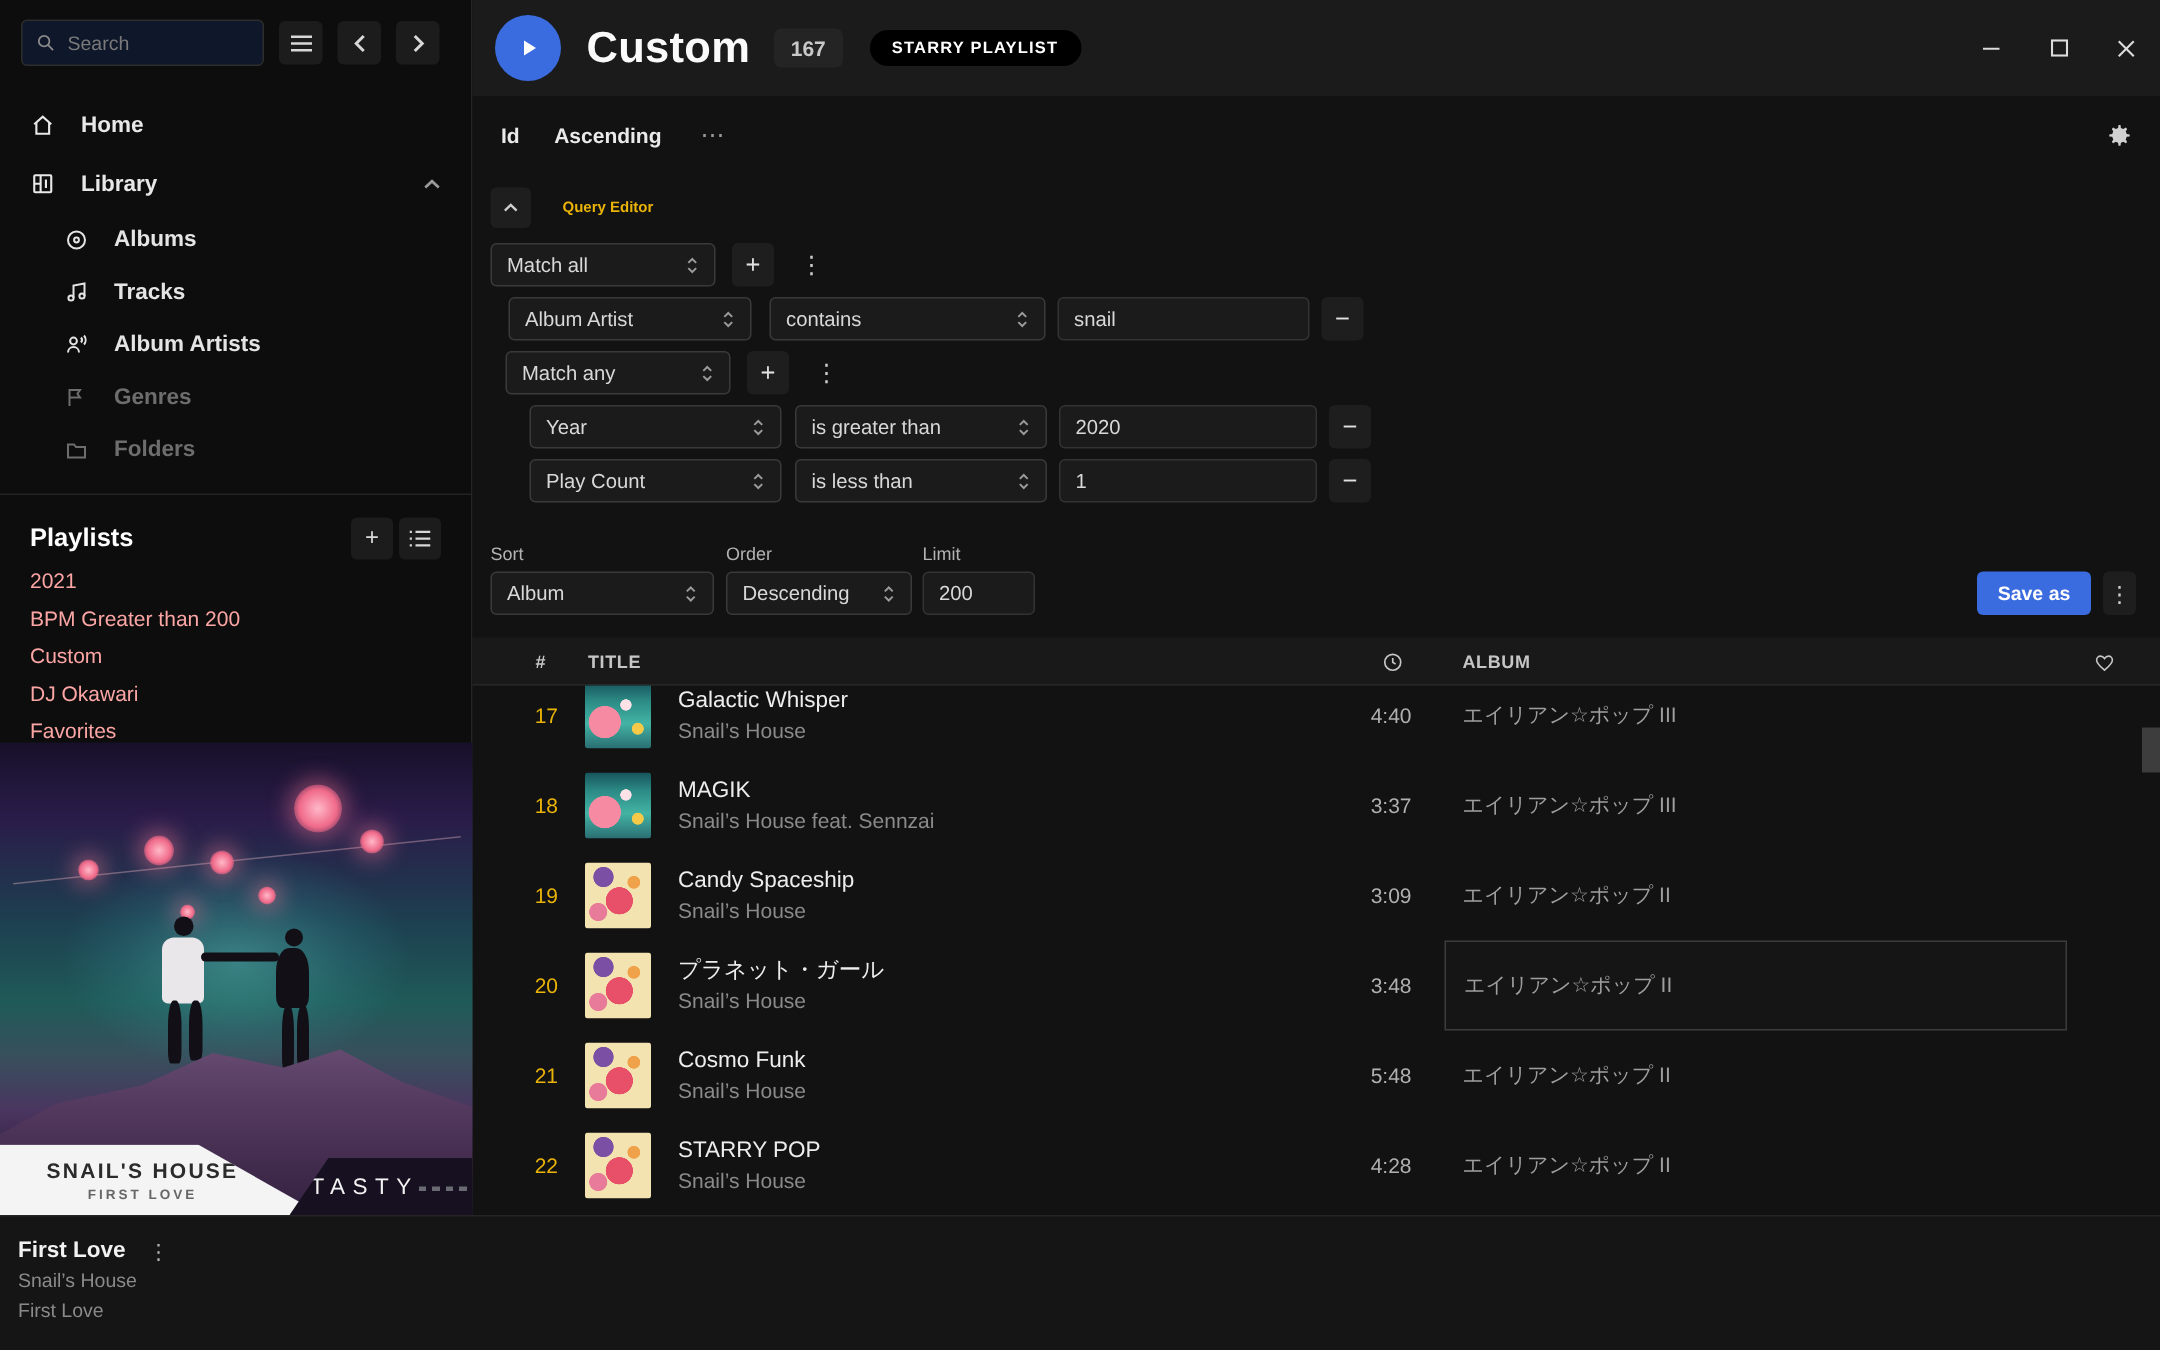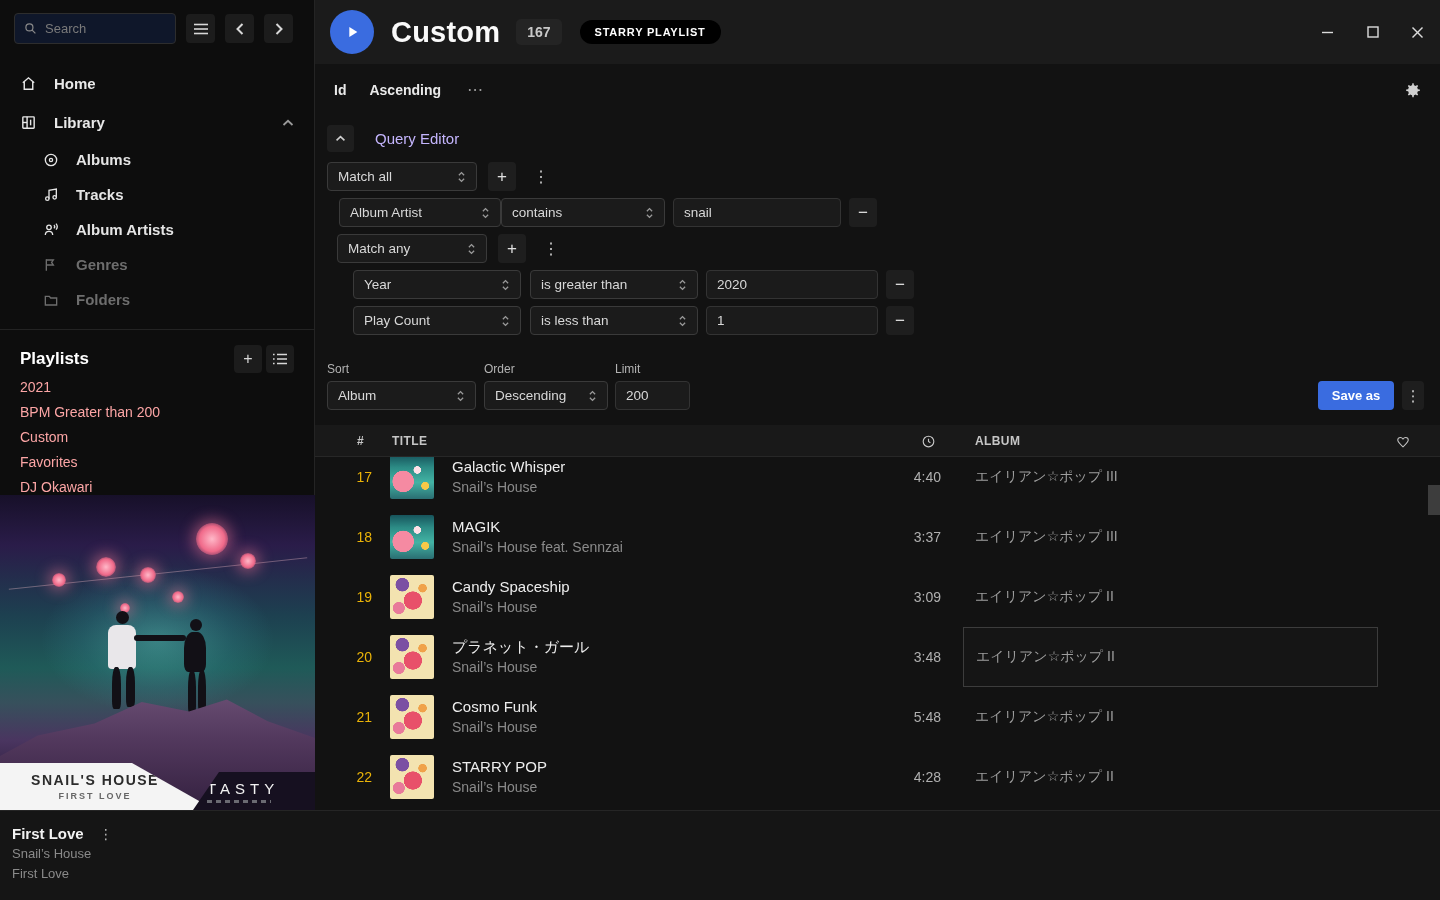--- a/index.html
+++ b/index.html
@@ -35,21 +35,21 @@
   .string{position:absolute;left:8px;top:78px;width:300px;height:1px;background:rgba(255,200,210,.35);transform:rotate(-6deg)}
   .fig{position:absolute;background:#121016;border-radius:40% 40% 20% 20%}
   .fig.head{border-radius:50%}
   .rock{position:absolute;left:0;bottom:0;width:315px;height:120px;background:linear-gradient(180deg,#6b4f74 0%,#53395e 40%,#33203f 100%);
     clip-path:polygon(0 55%,12% 38%,30% 28%,45% 10%,60% 18%,72% 8%,85% 26%,100% 40%,100% 100%,0 100%)}
   .banner{position:absolute;left:0;bottom:0;width:228px;height:47px;background:#f4f4f4;
     clip-path:polygon(0 0,132px 0,215px 100%,0 100%);display:flex;flex-direction:column;justify-content:center;padding-left:20px}
   .banner .b1{font-size:14px;font-weight:800;color:#2b2b2b;letter-spacing:1.5px;width:150px;text-align:center}
   .banner .b2{font-size:9px;font-weight:700;color:#666;letter-spacing:2px;margin-top:3px;width:150px;text-align:center}
   .tasty{position:absolute;right:0;bottom:0;width:122px;height:38px;background:#161020;
-    clip-path:polygon(26px 0,100% 0,100% 100%,0 100%);display:flex;flex-direction:column;justify-content:center;padding-left:14px}
+    clip-path:polygon(26px 0,100% 0,100% 100%,0 100%);display:flex;align-items:center;justify-content:center;padding-left:14px}
   .tasty .t1{font-size:15px;color:#f2f2f2;letter-spacing:5px;font-weight:400}
   .tasty .t2{width:64px;height:3px;margin-top:3px;background:repeating-linear-gradient(90deg,#6a6a72 0 5px,transparent 5px 9px)}
 
   
   .page-header{position:absolute;left:315px;top:0;width:1125px;height:64px;background:#1b1b1b;display:flex;align-items:center;padding-left:15px}
   .play-circle{width:44px;height:44px;border-radius:50%;background:#3a6ce0;border:none;display:flex;align-items:center;justify-content:center;cursor:pointer;flex:0 0 auto}
   .page-title{margin-left:17px;font-size:29px;font-weight:800;color:#fafafa;letter-spacing:.2px}
   .count-badge{margin-left:16px;background:#242424;border-radius:5px;padding:5px 11px;font-size:14px;font-weight:700;color:#c9c9c9}
   .type-pill{margin-left:18px;background:#000;border-radius:13px;padding:6px 15px;font-size:11px;font-weight:800;color:#fff;letter-spacing:.8px}
   .window-controls{position:absolute;right:0;top:0;height:64px;display:flex}
@@ -59,21 +59,21 @@
   .toolbar{position:absolute;left:315px;top:64px;width:1125px;height:51px;background:#121212;display:flex;align-items:center;padding:0 19px}
   .tb-field{font-size:14px;font-weight:700;color:#eaeaea;cursor:pointer}
   .tb-dir{font-size:14px;font-weight:700;color:#eaeaea;margin-left:23px;cursor:pointer}
   .tb-more{font-size:16px;color:#9a9a9a;margin-left:26px;cursor:pointer;letter-spacing:1px}
   .tb-gear{margin-left:auto;background:none;border:none;color:#d0d0d0;cursor:pointer}
 
   
   .query-panel{position:absolute;left:315px;top:115px;width:1125px;height:310px;background:#121212}
   .qe-head{position:absolute;left:12px;top:10px;display:flex;align-items:center;gap:21px}
   .qe-collapse{width:27px;height:27px;background:#1e1e1e;border:none;border-radius:4px;color:#cfcfcf;display:flex;align-items:center;justify-content:center;cursor:pointer}
-  .qe-title{font-size:15px;font-weight:400;color:#c4b5fd}
+  .qe-title{font-size:10px;font-weight:700;color:#eab308}
   .qe-row{position:absolute;display:flex;align-items:center}
   .qe-select{height:29px;background:#1b1b1b;border:1px solid #3a3a3a;border-radius:4px;display:flex;align-items:center;padding:0 10px;font-size:13.5px;color:#d8d8d8;cursor:pointer}
   .qe-select .lbl{flex:1;white-space:nowrap;overflow:hidden}
   .qe-input{height:29px;background:#1b1b1b;border:1px solid #333;border-radius:4px;color:#d8d8d8;font-size:13.5px;padding:0 10px;font-family:inherit;outline:none}
   .sq-btn{width:28px;height:29px;background:#1e1e1e;border:none;border-radius:4px;color:#e0e0e0;font-size:17px;display:flex;align-items:center;justify-content:center;cursor:pointer}
   .dots-btn{background:none;border:none;color:#c9c9c9;font-size:16px;cursor:pointer;padding:0 6px}
   .qe-footer{position:absolute;left:12px;top:247px;display:flex;gap:8px}
   .qe-col{display:flex;flex-direction:column}
   .qe-label{font-size:12px;color:#b3b3b3;margin-bottom:5px}
   .save-btn{position:absolute;right:46px;top:266px;width:76px;height:29px;background:#3a6ce0;border:none;border-radius:4px;color:#fff;font-size:13px;font-weight:700;cursor:pointer}
@@ -249,22 +249,22 @@
                 <line x1="0" y1="1.5" x2="1.6" y2="1.5"></line>
                 <line x1="0" y1="6" x2="1.6" y2="6"></line>
                 <line x1="0" y1="10.5" x2="1.6" y2="10.5"></line>
               </svg>
           </span>
         </button>
       </div>
       <div class="playlist-item">2021</div>
       <div class="playlist-item">BPM Greater than 200</div>
       <div class="playlist-item">Custom</div>
+      <div class="playlist-item">DJ Okawari</div>
       <div class="playlist-item">Favorites</div>
-      <div class="playlist-item">DJ Okawari</div>
     </div>
 
     <div class="art">
       <div class="glow"></div>
       <div class="string"></div>
       <div class="lantern" style="left:196px;top:28px;width:32px;height:32px"></div>
       <div class="lantern" style="left:96px;top:62px;width:20px;height:20px"></div>
       <div class="lantern" style="left:140px;top:72px;width:16px;height:16px"></div>
       <div class="lantern" style="left:52px;top:78px;width:14px;height:14px"></div>
       <div class="lantern" style="left:240px;top:58px;width:16px;height:16px"></div>
@@ -370,21 +370,21 @@
     </div>
 
     <div class="qe-row" style="left:24px;top:83px;gap:0">
       <div class="qe-select" style="width:162px">
         <span class="lbl">Album Artist</span>
         <svg width="9" height="14" viewBox="0 0 10 16" fill="none" stroke="#9a9a9a" stroke-width="1.5">
             <polyline points="2,6 5,3 8,6"></polyline>
             <polyline points="2,10 5,13 8,10"></polyline>
           </svg>
       </div>
-      <div class="qe-select" style="width:164px;">
+      <div class="qe-select" style="width:184px;margin-left:12px">
         <span class="lbl">contains</span>
         <svg width="9" height="14" viewBox="0 0 10 16" fill="none" stroke="#9a9a9a" stroke-width="1.5">
             <polyline points="2,6 5,3 8,6"></polyline>
             <polyline points="2,10 5,13 8,10"></polyline>
           </svg>
       </div>
       <input class="qe-input" style="width: 168px; margin-left: 8px;" value="snail">
       <button class="sq-btn" style="margin-left:8px">
           <span>−</span>
         </button>

